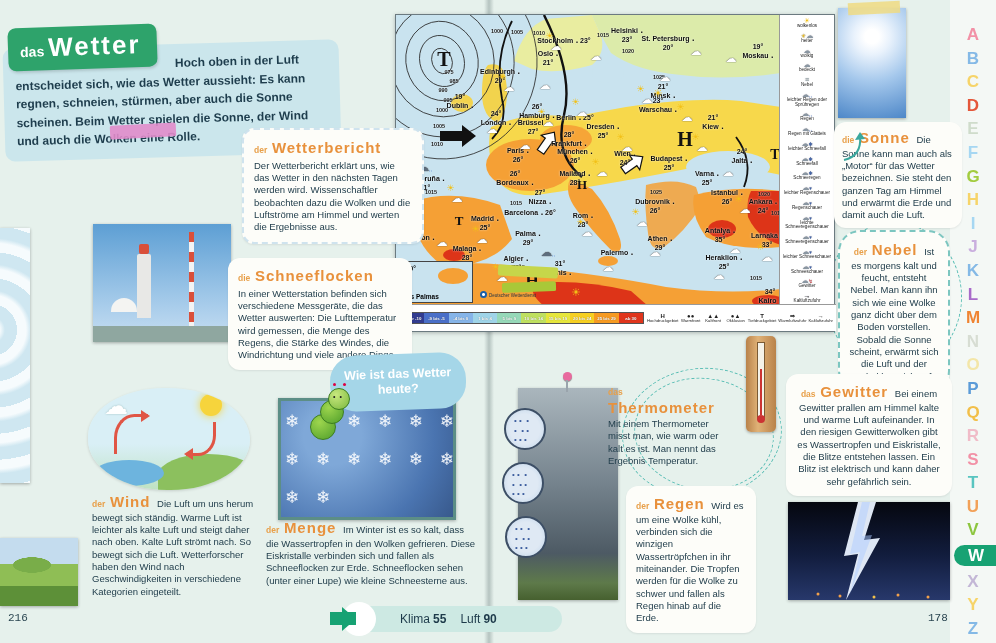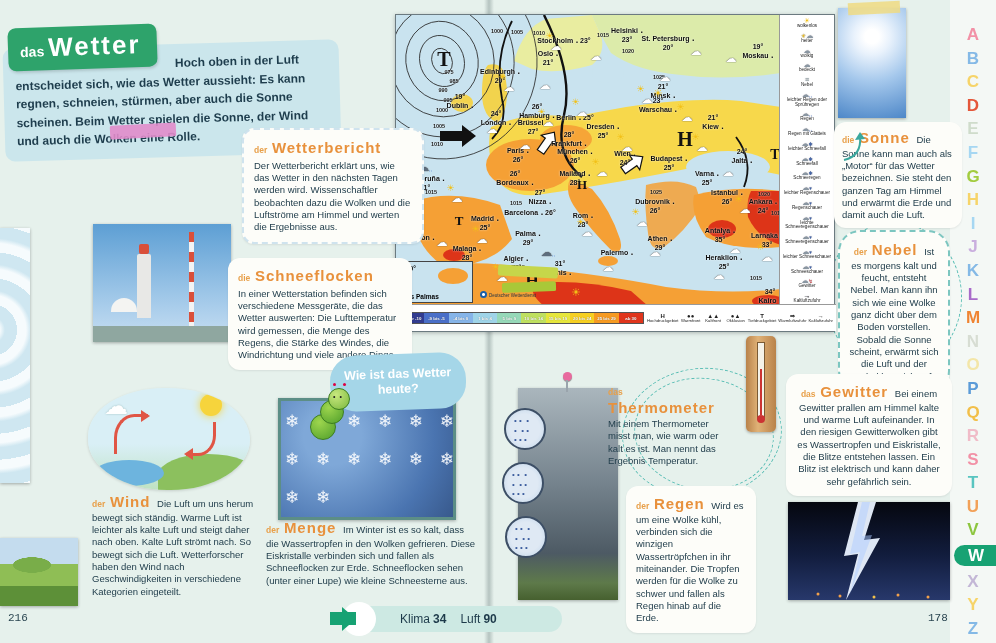--- a/index.html
+++ b/index.html
@@ -602,19 +602,19 @@
       <div class="alpha" style="color: rgb(140, 198, 63);">V</div>
       <div class="alpha active">W</div>
       <div class="alpha" style="color: rgb(195, 183, 214);">X</div>
       <div class="alpha" style="color: rgb(246, 212, 105);">Y</div>
       <div class="alpha" style="color: rgb(132, 185, 230);">Z</div>
     </div>
 
   <div class="fn-arrowcirc"></div>
   <div class="fn-arrow"></div>
   <div class="footer-nav">
-      <span class="fn-item">Klima<b>34</b></span>
+      <span class="fn-item">Klima<b>55</b></span>
       <span class="fn-item">Luft<b>90</b></span>
     </div>
   <div class="pagenum pn-l">216</div>
   <div class="pagenum pn-r">178</div>
 
 </div>
 
 </body></html>

